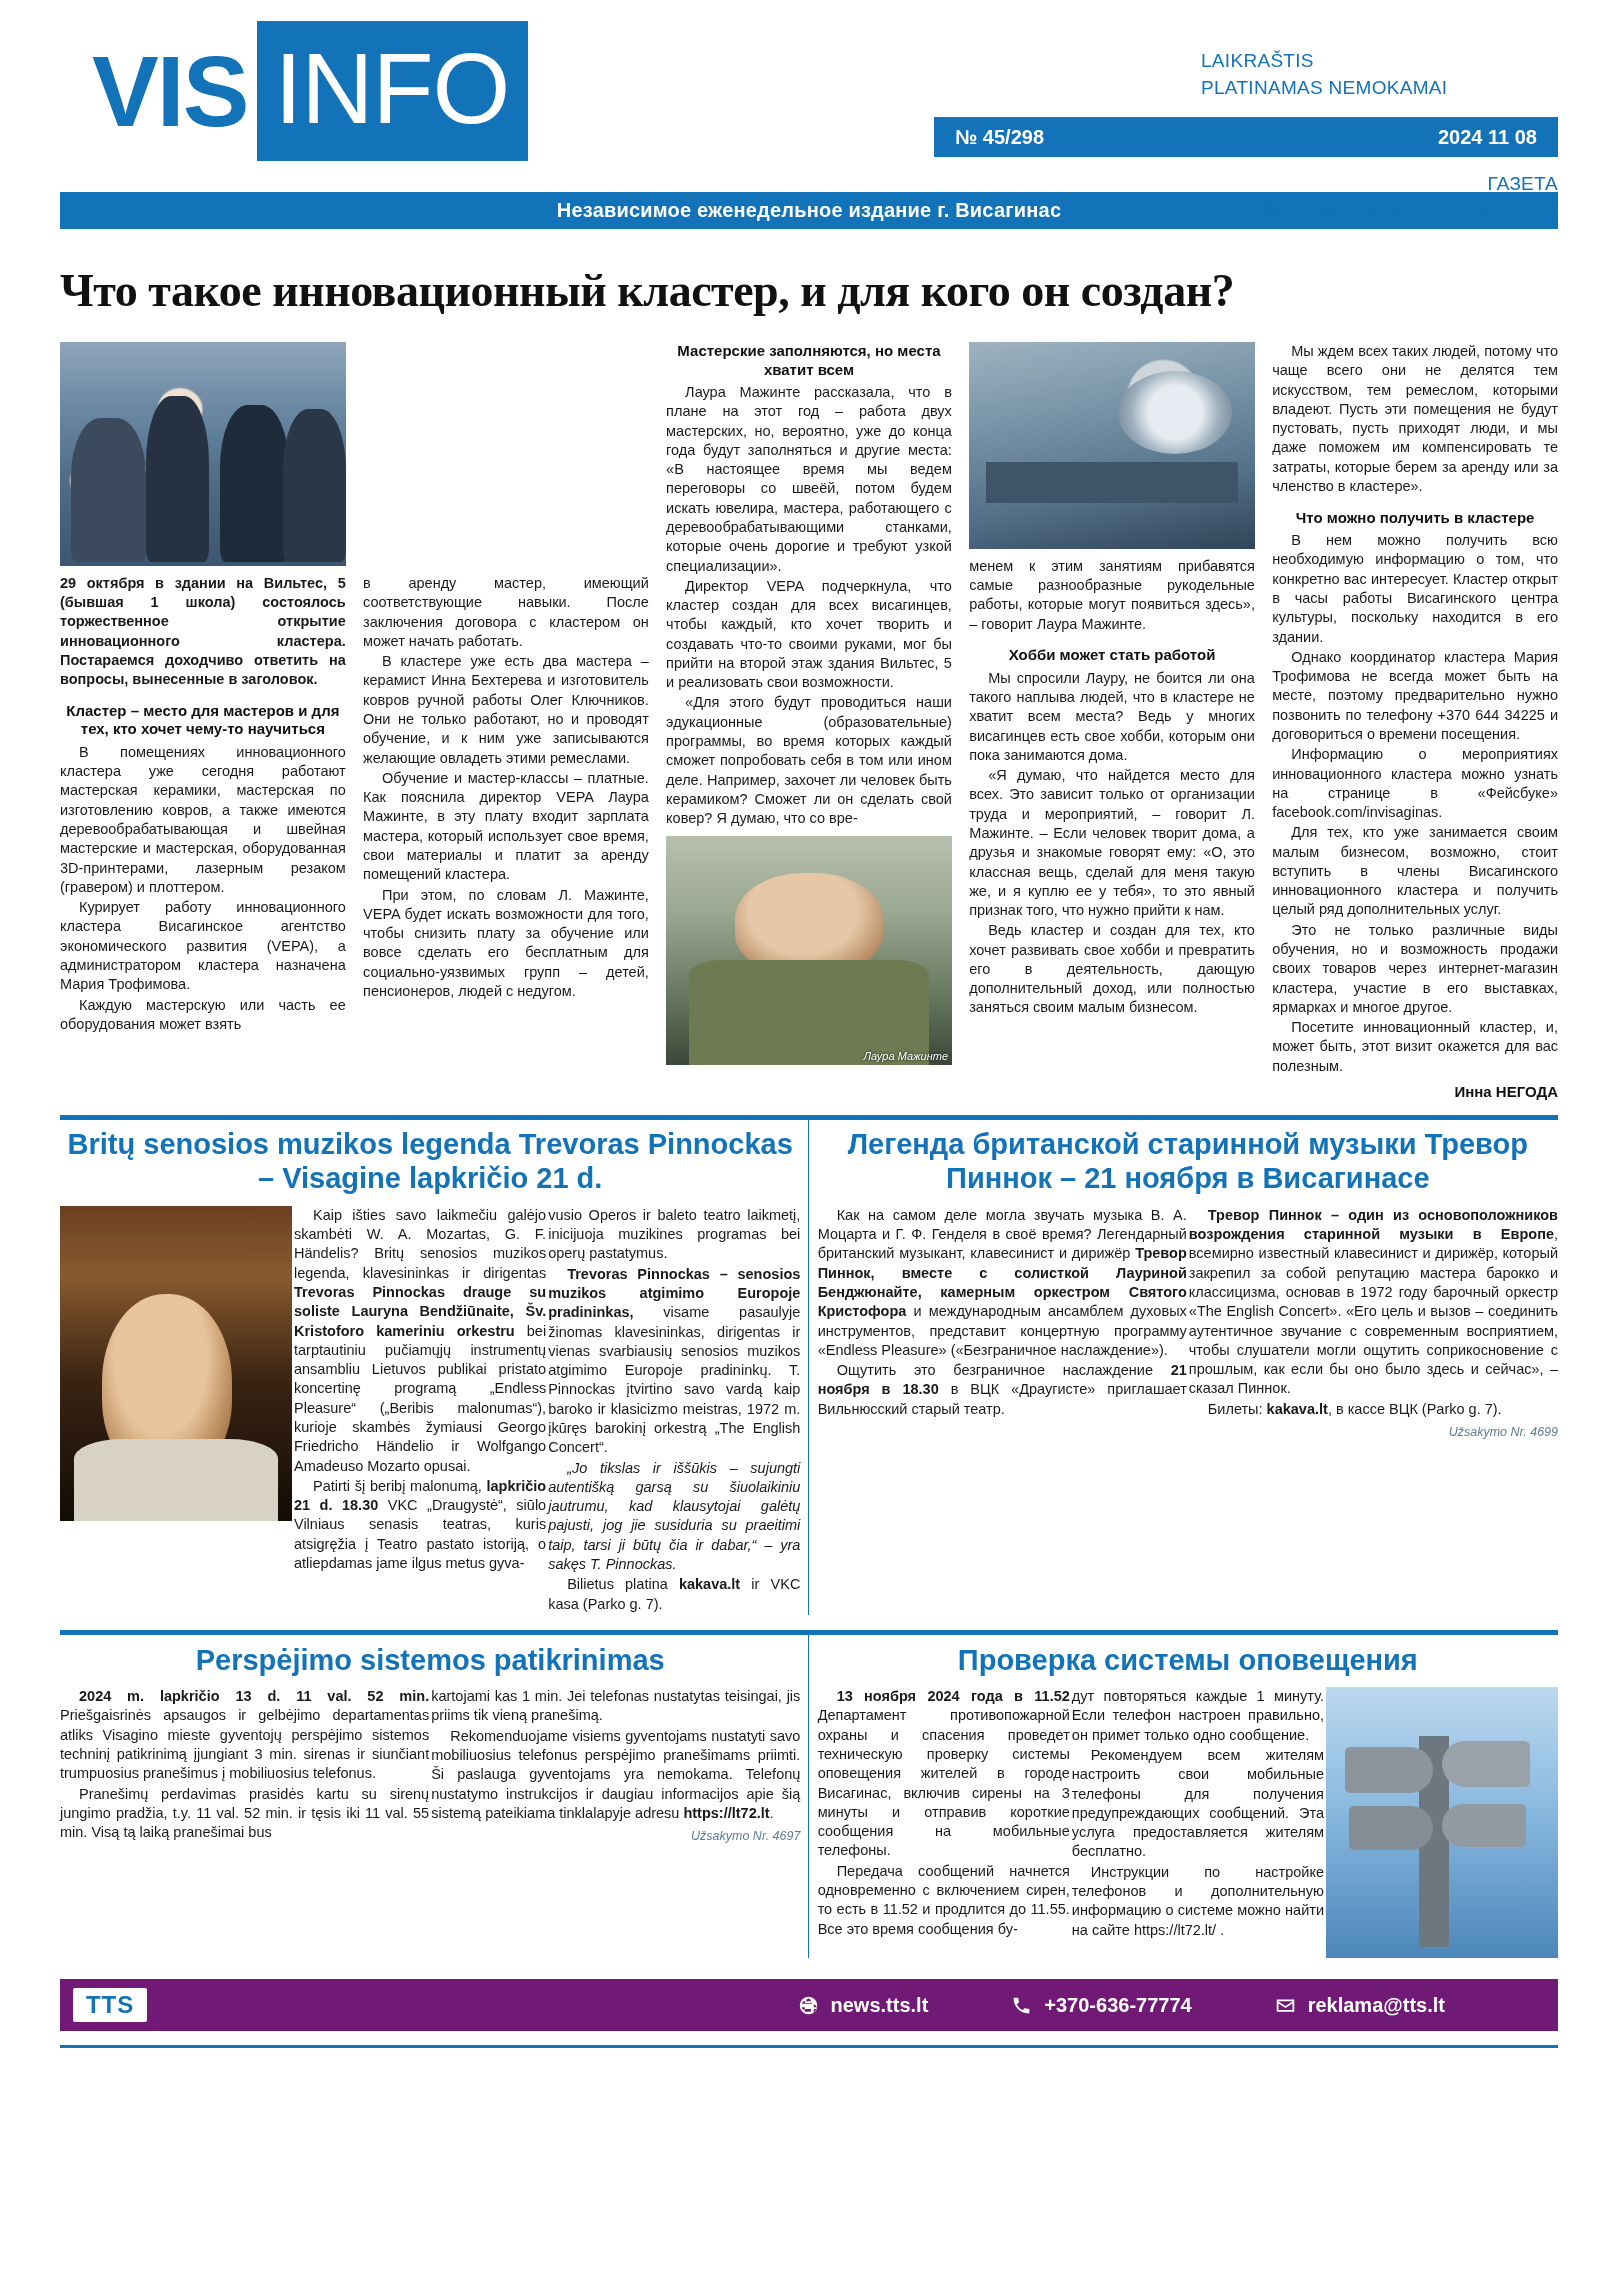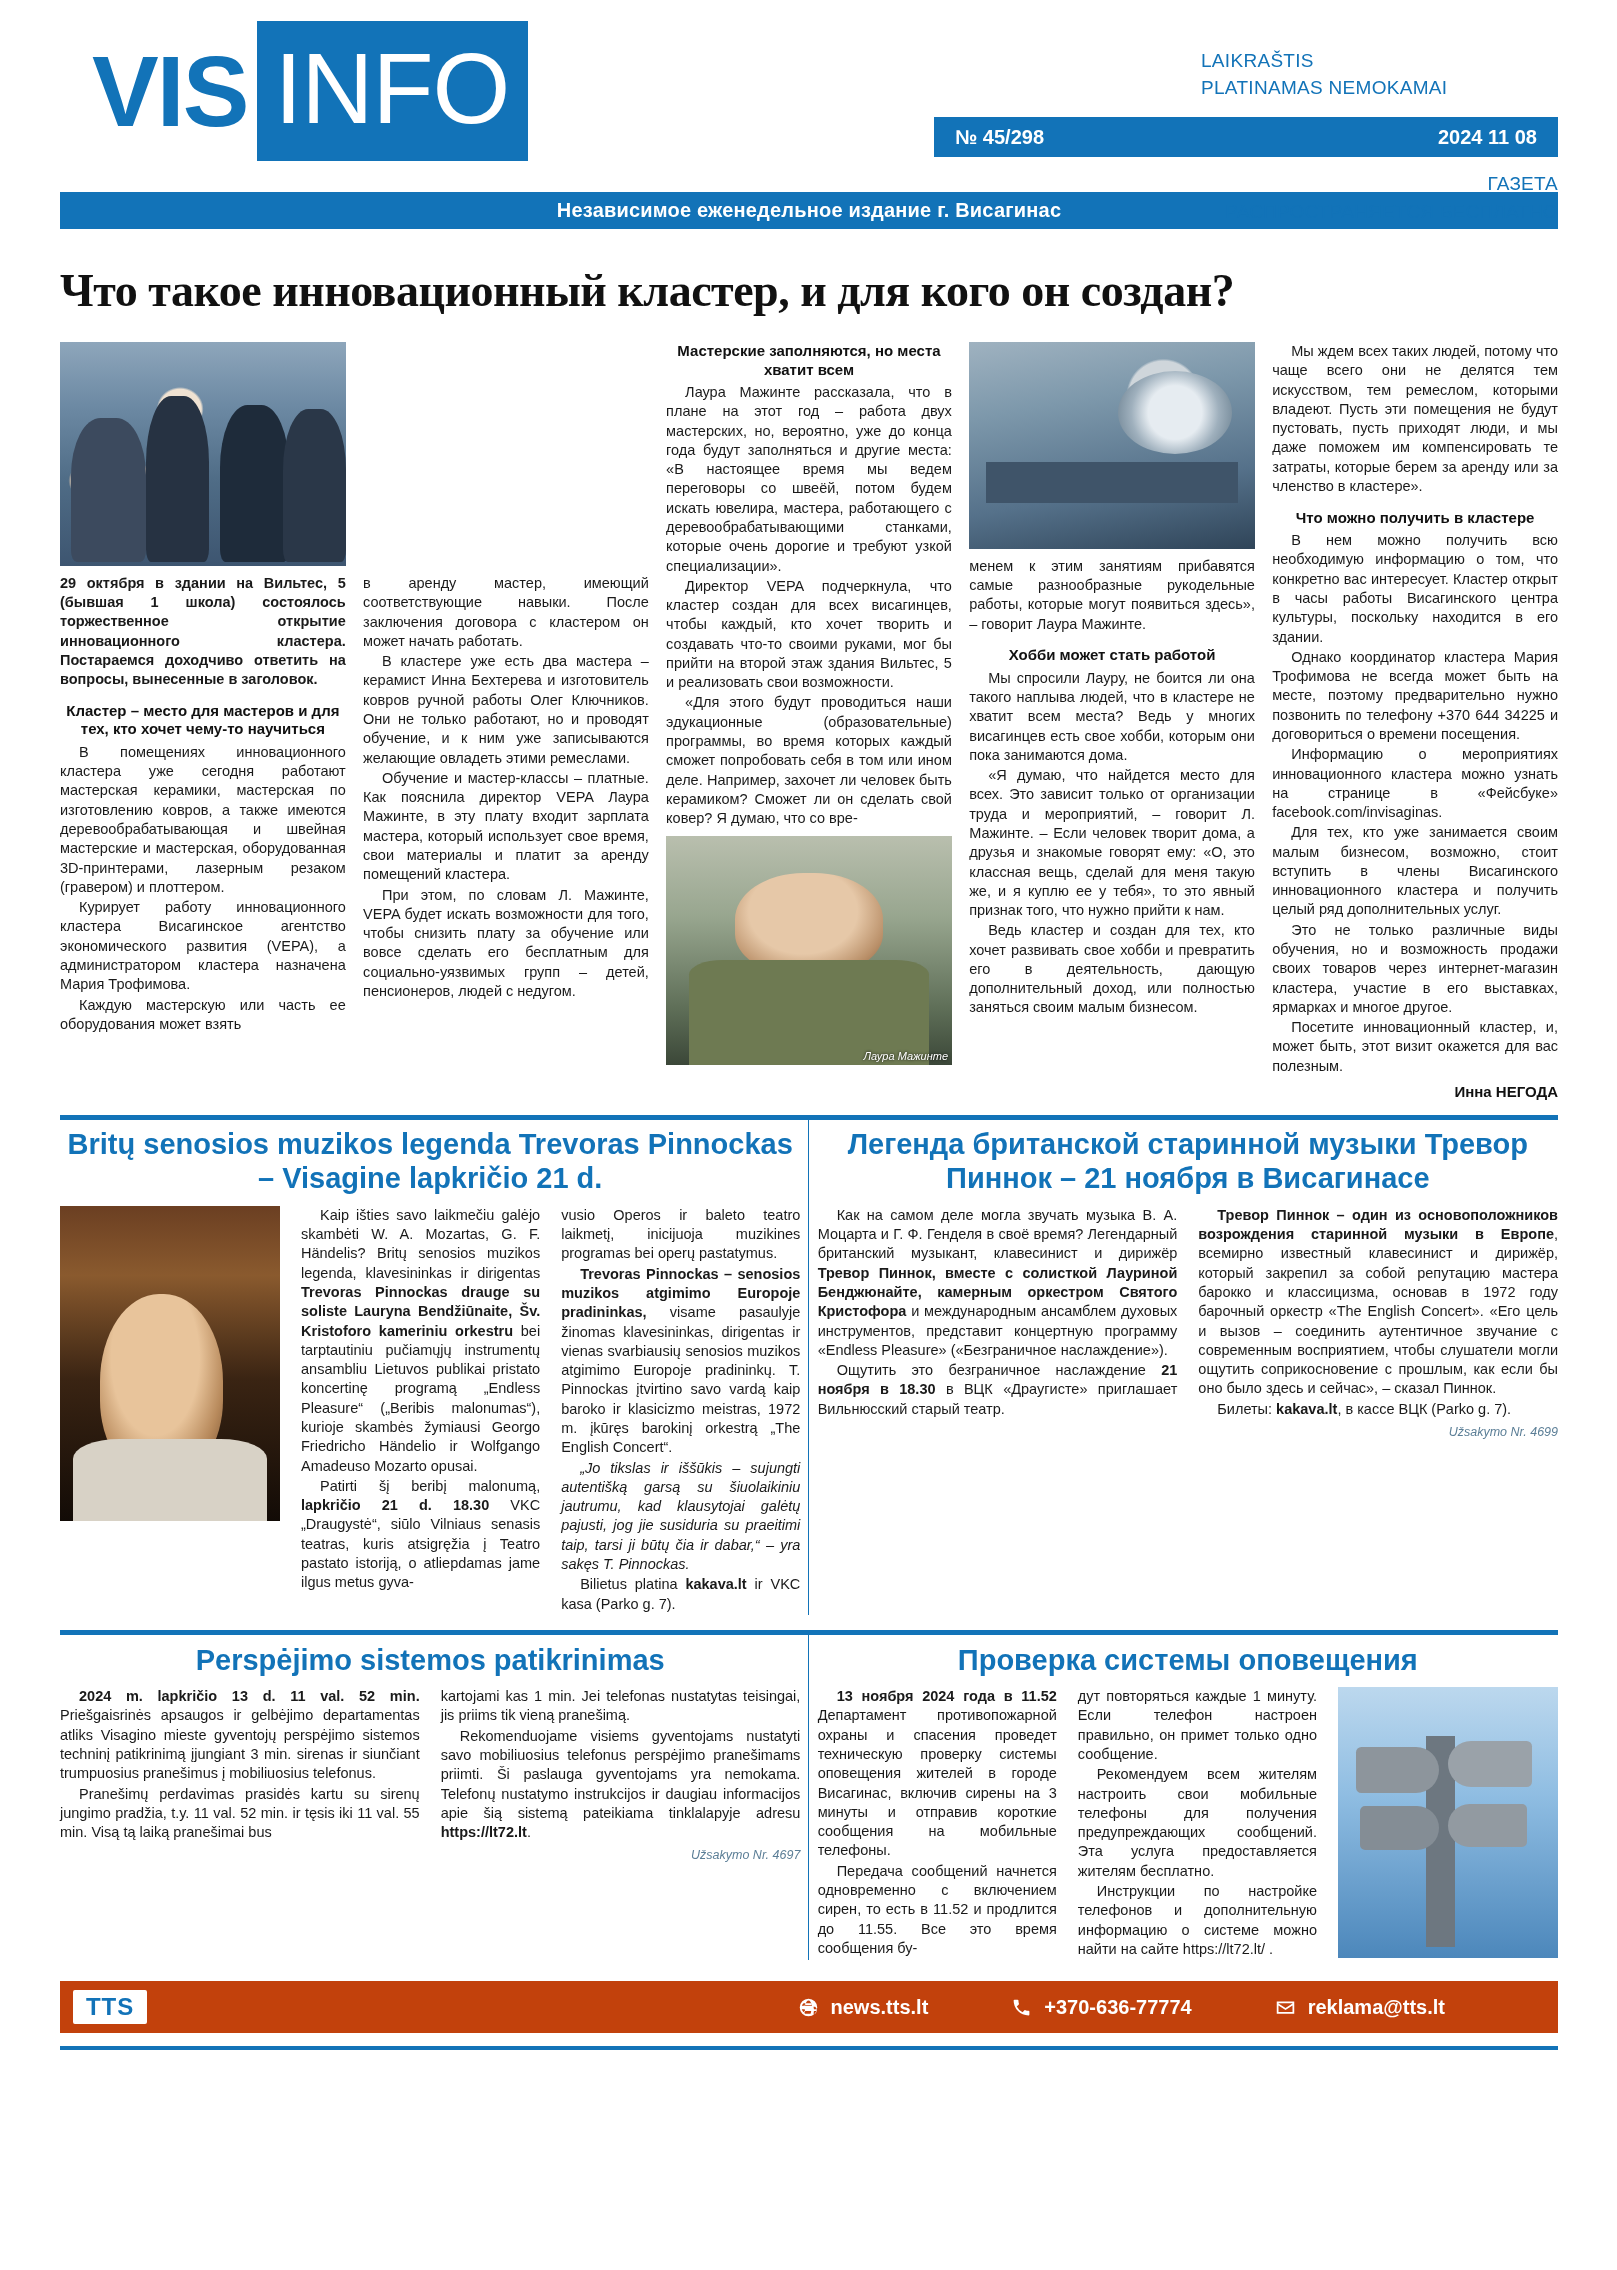--- a/index.html
+++ b/index.html
@@ -128,32 +128,32 @@
     color: #1273b8; font-size: 29px; font-weight: 700;
     text-align: center; line-height: 1.17; padding: 8.6px 5.8px 9.6px 5.8px;
   }
 
   .two-up {
     margin: 0 60px; display: grid;
     grid-template-columns: 1fr 17.3px 1fr; column-gap: 0;
   }
   .divider-v { border-left: 1.9px solid #1273b8; margin: 0 7.7px; }
 
-  .half-grid { display: grid; grid-template-columns: 1fr 1fr; column-gap: 21px; }
+  .half-grid { display: grid; grid-template-columns: 1fr 1fr; column-gap: 2px; }
   .half-grid.withphoto { grid-template-columns: 0.92fr 1fr 1fr; }
   .half-grid.photoend { grid-template-columns: 1fr 1fr 0.92fr; }
 
   .order-no {
     font-size: 12.5px; font-style: italic; color: #5b7e96;
     text-align: right; margin-top: 5.8px;
   }
 
   
   .footer {
-    margin: 21px 60px 0 60px; background: #c2410c; height: 52px;
+    margin: 21px 60px 0 60px; background: #701a75; height: 52px;
     display: flex; align-items: center; color: #fff;
   }
   .tts-logo {
     background: #fff; color: #1273b8; font-size: 24px; font-weight: 700;
     padding: 2.9px 12.5px; margin-left: 13.4px; letter-spacing: 1px;
     border-radius: 1.9px;
   }
   .foot-items { margin-left: auto; display: flex; gap: 83px; padding-right: 113px; }
   .foot-item { display: flex; align-items: center; gap: 12px;
     font-size: 20px; font-weight: 700; }

